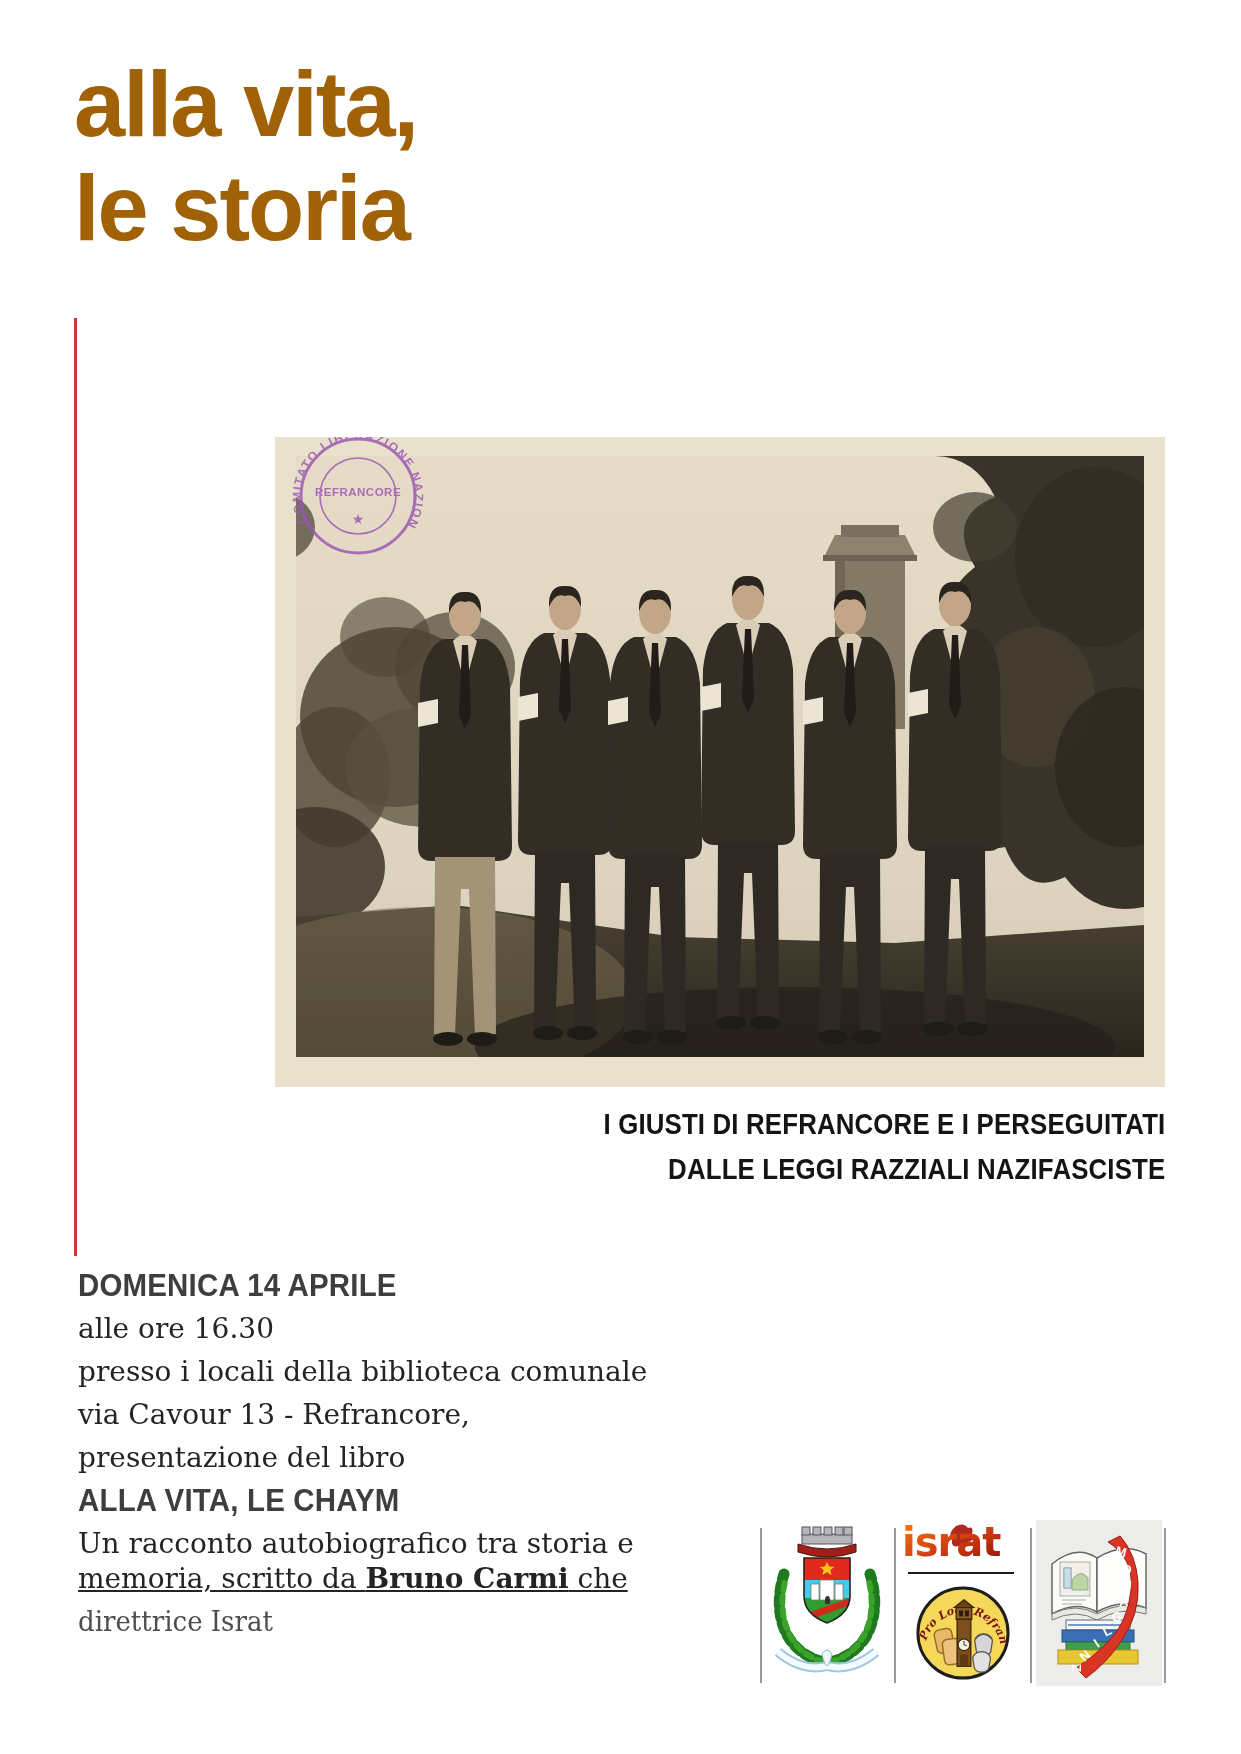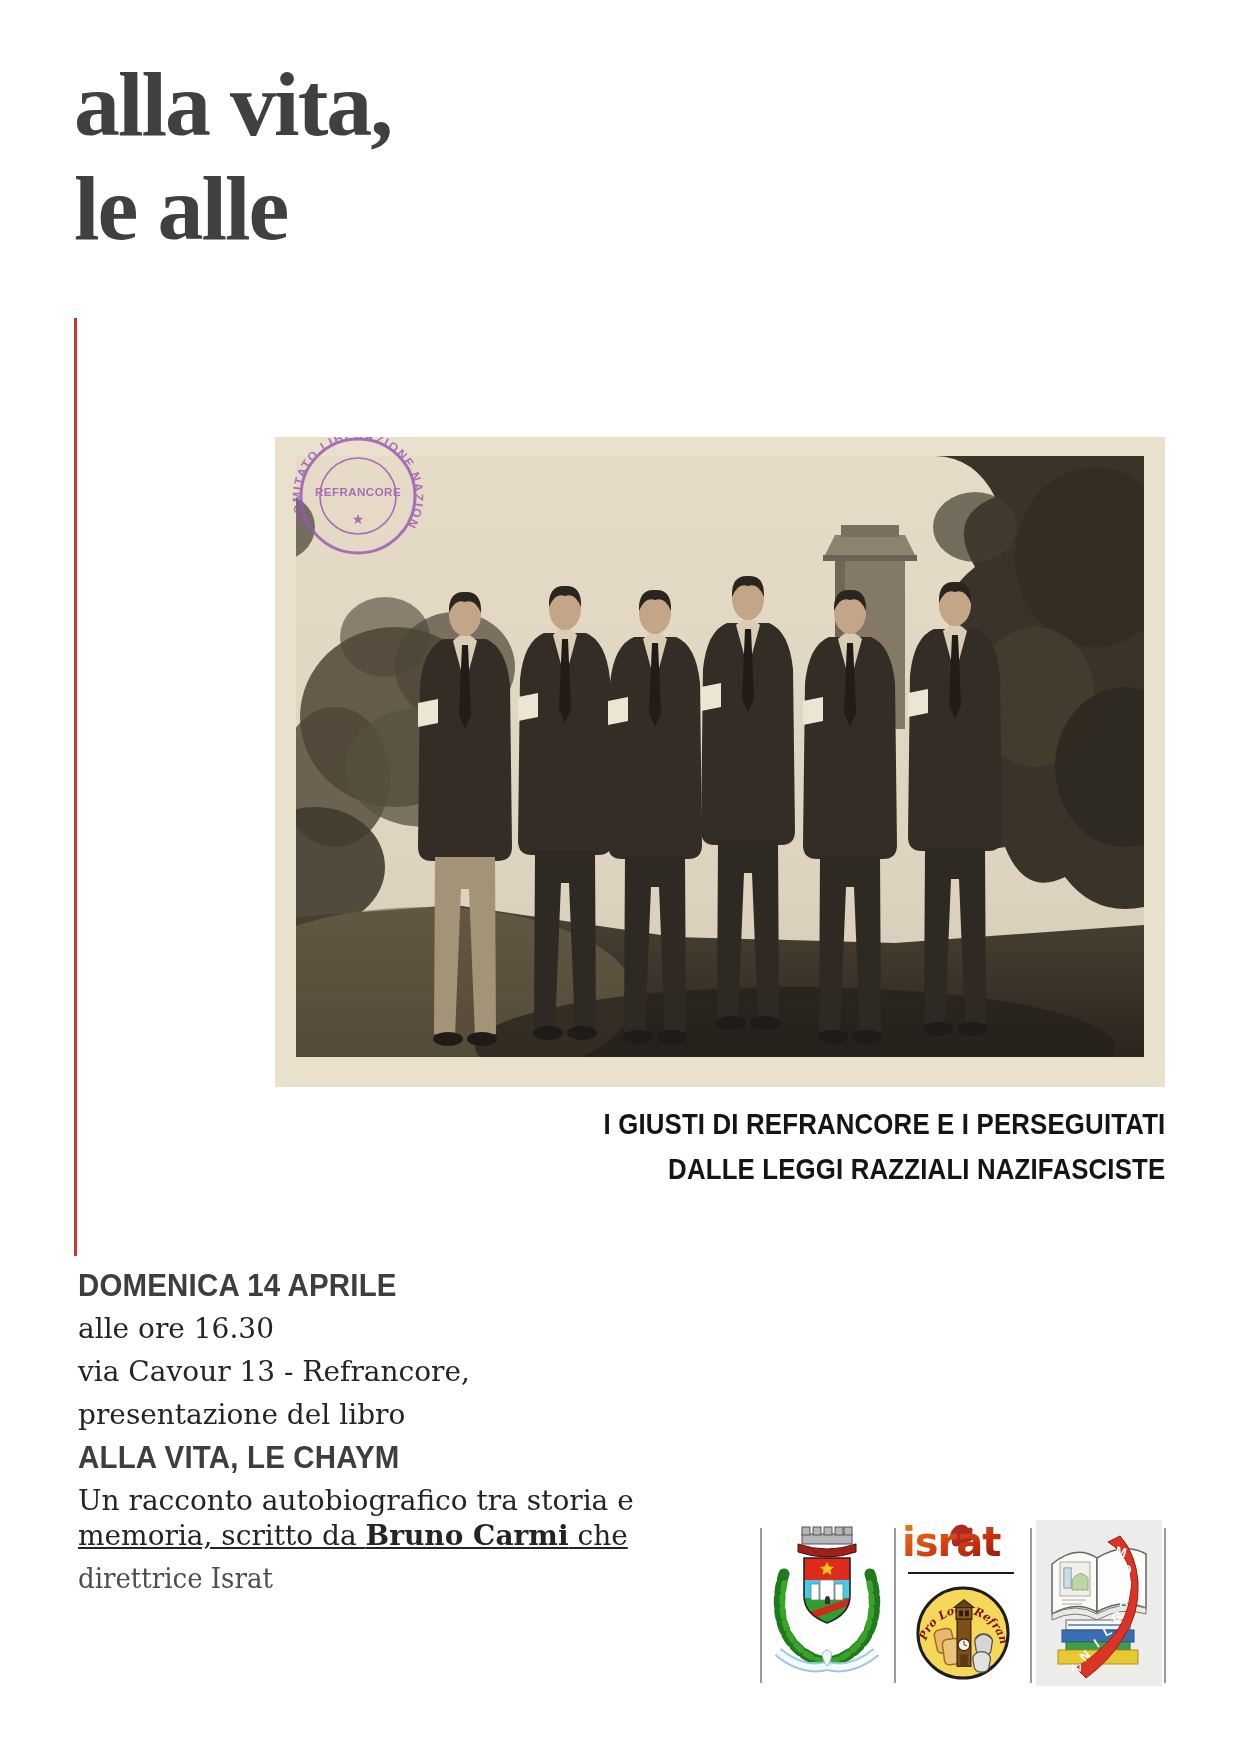--- a/index.html
+++ b/index.html
@@ -3,22 +3,22 @@
 <meta charset="utf-8">
 <style>
   html,body{margin:0;padding:0;background:#888;}
   .page{
     position:relative;width:1241px;height:1754px;background:#ffffff;
     margin:0 auto;overflow:hidden;font-family:"DejaVu Serif",serif;
   }
   
   .title{
     position:absolute;left:74px;top:52px;
-    font-family:Liberation Serif, serif;font-weight:700;
-    font-size:92px;line-height:104px;color:#404040;letter-spacing:-2px;
+    font-family:Liberation Sans, sans-serif;font-weight:700;
+    font-size:92px;line-height:104px;color:#a16207;letter-spacing:-2px;
   }
   .accent-rule{
     position:absolute;left:74px;top:318px;width:3px;height:938px;background:#cb3831;
   }
   
   .photo{
     position:absolute;left:275px;top:437px;width:890px;height:650px;
     background:#eae1cd;
   }
   .photo svg{display:block;}
@@ -49,21 +49,21 @@
   .logo-box{position:absolute;}
   .israt-line{position:absolute;left:908px;top:1572px;width:106px;height:2px;background:#1a1a1a;}
 </style>
 </head>
 <body>
 
 <div class="page">
 
   <div class="title">
     <div>alla vita,</div>
-    <div>le alle</div>
+    <div>le storia</div>
   </div>
 
   <div class="accent-rule"></div>
 
   <div class="photo">
     <svg width="890" height="650" viewBox="0 0 890 650">
       <defs>
         <linearGradient id="skyG" x1="0" y1="0" x2="0" y2="1">
           <stop offset="0" stop-color="#e5dbc6"></stop>
           <stop offset="0.7" stop-color="#ddd3be"></stop>
@@ -178,20 +178,21 @@
   </div>
 
   <div class="caption">
     <div>I GIUSTI DI REFRANCORE E I PERSEGUITATI</div>
     <div>DALLE LEGGI RAZZIALI NAZIFASCISTE</div>
   </div>
 
   <div class="event">
     <div class="sansbold">DOMENICA 14 APRILE</div>
     <div class="serifline">alle ore 16.30</div>
+    <div class="serifline">presso i locali della biblioteca comunale</div>
     <div class="serifline">via Cavour 13 - Refrancore,</div>
     <div class="serifline">presentazione del libro</div>
     <div class="sansbold">ALLA VITA, LE CHAYM</div>
     <div class="serifline">Un racconto autobiografico tra storia e</div>
     <div class="serifline tight"><span>memoria, scritto da </span><b>Bruno Carmi</b><span> che</span></div>
     <div class="serifline muted">direttrice Israt</div>
   </div>
 
   <div class="logos">
     <div class="sep" style="left:760px"></div>

